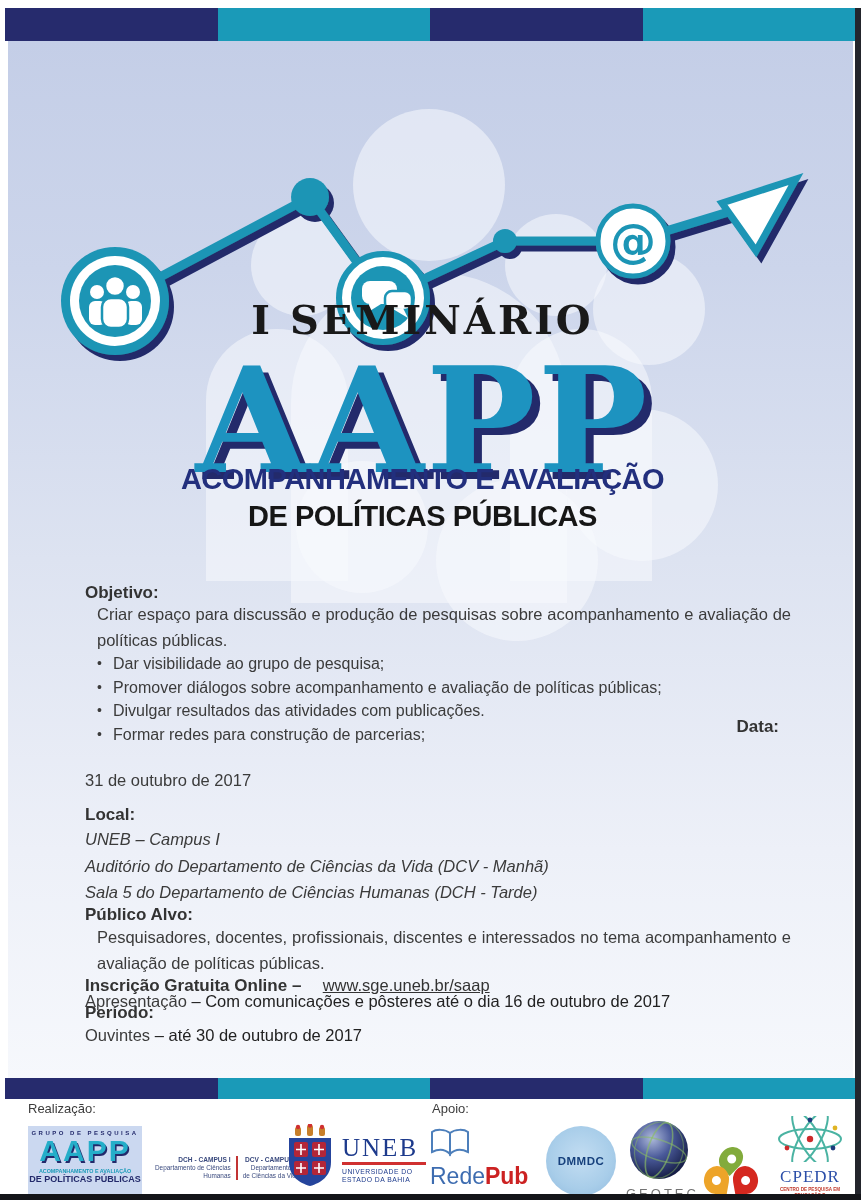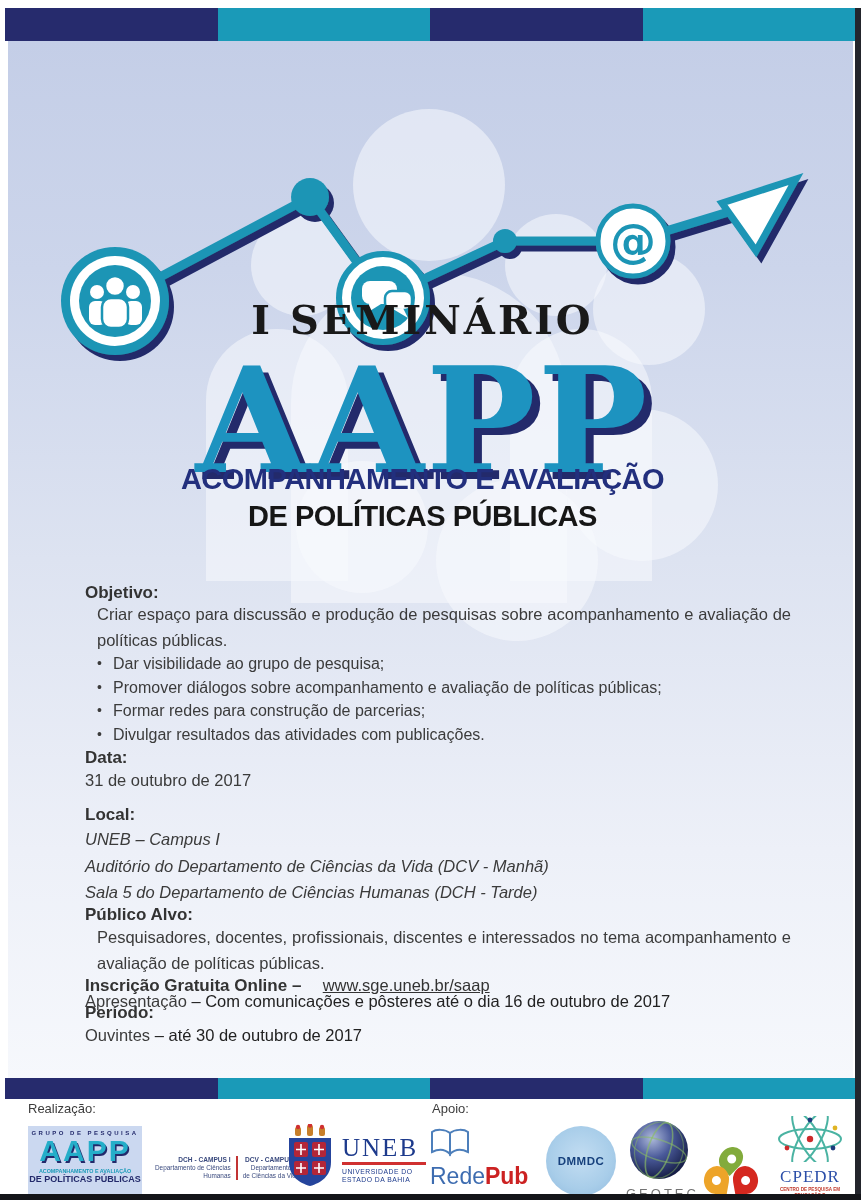--- a/index.html
+++ b/index.html
@@ -199,25 +199,25 @@
 <div class="acronym">AAPP</div>
 <div class="subtitle1">ACOMPANHAMENTO E AVALIAÇÃO</div>
 <div class="subtitle2">DE POLÍTICAS PÚBLICAS</div>
 
 <div class="row h" style="top:583px;">Objetivo:</div>
 <div class="row p" style="top:602px;">Criar espaço para discussão e produção de pesquisas sobre acompanhamento e avaliação de políticas públicas.</div>
 
 <ul class="row bullets" style="top:652px;">
   <li>Dar visibilidade ao grupo de pesquisa;</li>
   <li>Promover diálogos sobre acompanhamento e avaliação de políticas públicas;</li>
+  <li>Divulgar resultados das atividades com publicações.</li>
   <li>Formar redes para construção de parcerias;</li>
-  <li>Divulgar resultados das atividades com publicações.</li>
 </ul>
 
-<div class="row h" style="top:748px;">Data:</div>
+<div class="row h" style="top:717px;text-align:right;">Data:</div>
 <div class="row line" style="top:771px;">31 de outubro de 2017</div>
 
 <div class="row h" style="top:805px;">Local:</div>
 <div class="row locallines" style="top:826px;">
   <div>UNEB – Campus I</div>
   <div>Auditório do Departamento de Ciências da Vida (DCV - Manhã)</div>
   <div>Sala 5 do Departamento de Ciências Humanas (DCH - Tarde)</div>
 </div>
 
 <div class="row h" style="top:905px;">Público Alvo:</div>

